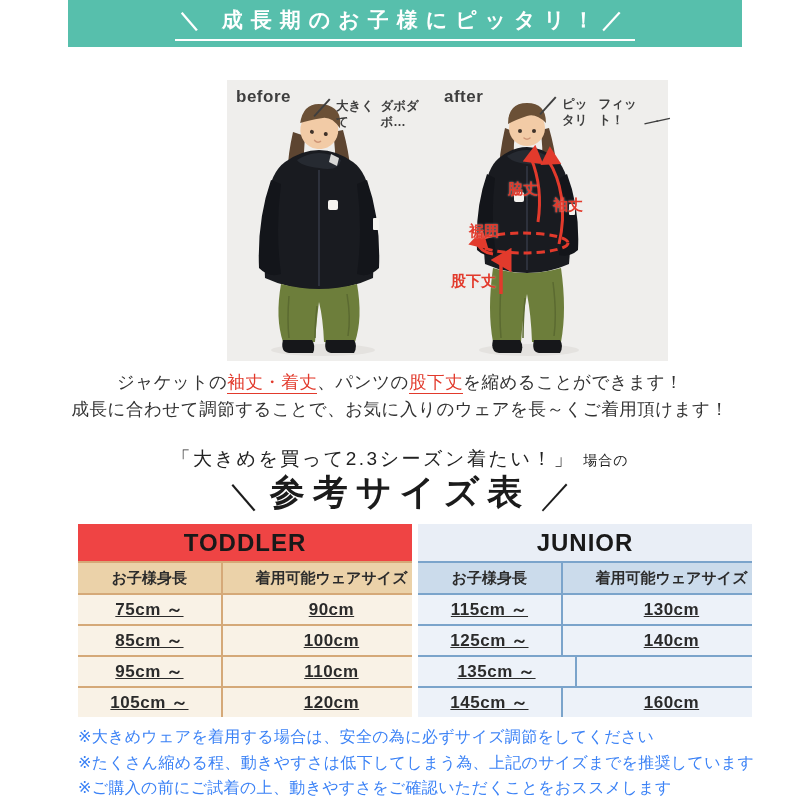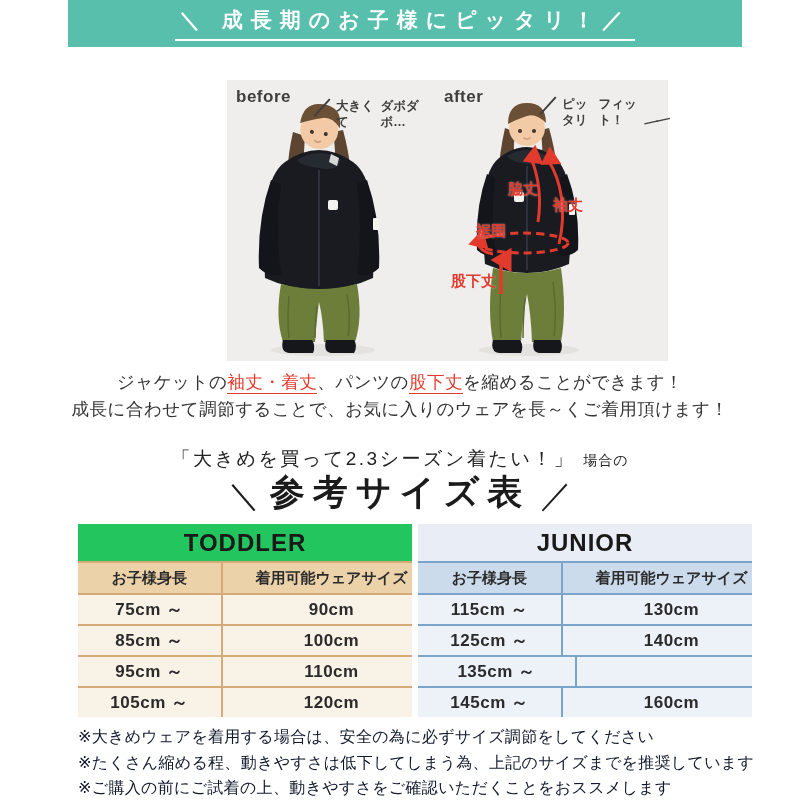--- a/index.html
+++ b/index.html
@@ -37,39 +37,39 @@
   .main-title{position:absolute;left:0;top:469px;width:800px;text-align:center;color:#1b1b1b;}
   .main-title .slash{font-size:32px;font-weight:normal;vertical-align:-2px;padding:0 10px;}
   .main-title .title-text{font-size:35px;font-weight:bold;letter-spacing:8px;}
 
   
   .size-table{position:absolute;top:524px;width:334px;}
   .size-table.toddler{left:78px;}
   .size-table.junior{left:418px;}
   .table-title{height:37px;display:flex;align-items:center;justify-content:center;
                font-size:24px;font-weight:bold;color:#191919;letter-spacing:1px;}
-  .toddler .table-title{background:#22c55e;}
+  .toddler .table-title{background:#ef4444;}
   .junior  .table-title{background:#e9eef6;}
   .table-header{display:flex;height:30px;}
   .toddler .table-header{background:#ebd2a9;border-top:2px solid #d5a978;border-bottom:2px solid #d5a978;}
   .junior  .table-header{background:#cbdbeb;border-top:2px solid #7ba4cb;border-bottom:2px solid #7ba4cb;}
   .table-header .cell{font-size:15px;font-weight:bold;color:#2b2b2b;}
   .cell{display:flex;align-items:center;justify-content:center;}
   .cell.c1{width:47%;}
   .cell.c2{width:53%;margin-left:28px;}
   .toddler .cell.c1{border-right:2px solid #d5a978;}
   .junior  .cell.c1{border-right:2px solid #7ba4cb;}
   .table-row{display:flex;height:29px;}
   .toddler .table-row{background:#f9f2e6;border-bottom:2px solid #d5a978;}
   .junior  .table-row{background:#edf2f9;border-bottom:2px solid #7ba4cb;}
   .table-row:last-child{border-bottom:none;}
-  .table-row .cell{font-size:17px;font-weight:bold;color:#2b2b2b;letter-spacing:0.5px;}
-
-  
-  .notes{position:absolute;left:78px;top:724px;width:680px;font-size:16px;line-height:25.5px;color:#0f172a;letter-spacing:0.3px;}
+  .table-row .cell{font-size:17px;font-weight:bold;color:#2b2b2b;letter-spacing:0.5px;text-decoration:underline;}
+
+  
+  .notes{position:absolute;left:78px;top:724px;width:680px;font-size:16px;line-height:25.5px;color:#3b82f6;letter-spacing:0.3px;}
 </style>
 </head>
 <body>
 
 <div class="page">
 
   <div class="banner">
     <span class="banner-text">＼ 成長期のお子様にピッタリ！／</span>
   </div>
 
@@ -151,21 +151,21 @@
     <div class="photo-anno" style="left:104px;top:16px;">
       <span class="anno-slash">／</span>
       <span class="anno-body">
         <span>ピッタリ</span>
         <span>フィット！</span>
         <span class="anno-dash">――</span>
       </span>
     </div>
     <span class="measure-label" style="left:73px;top:100px;">脇丈</span>
     <span class="measure-label" style="left:118px;top:116px;">袖丈</span>
-    <span class="measure-label" style="left:34px;top:142px;margin-left:7px;">裾囲</span>
+    <span class="measure-label" style="left:34px;top:142px;">裾囲</span>
     <span class="measure-label" style="left:16px;top:192px;">股下丈</span>
   </div>
 
   <div class="desc">
     <div><span>ジャケットの</span><span class="red-u">袖丈・着丈</span><span>、パンツの</span><span class="red-u">股下丈</span><span>を縮めることができます！</span>
     </div>
     <div>成長に合わせて調節することで、お気に入りのウェアを長～くご着用頂けます！</div>
   </div>
 
   <div class="case-heading">

